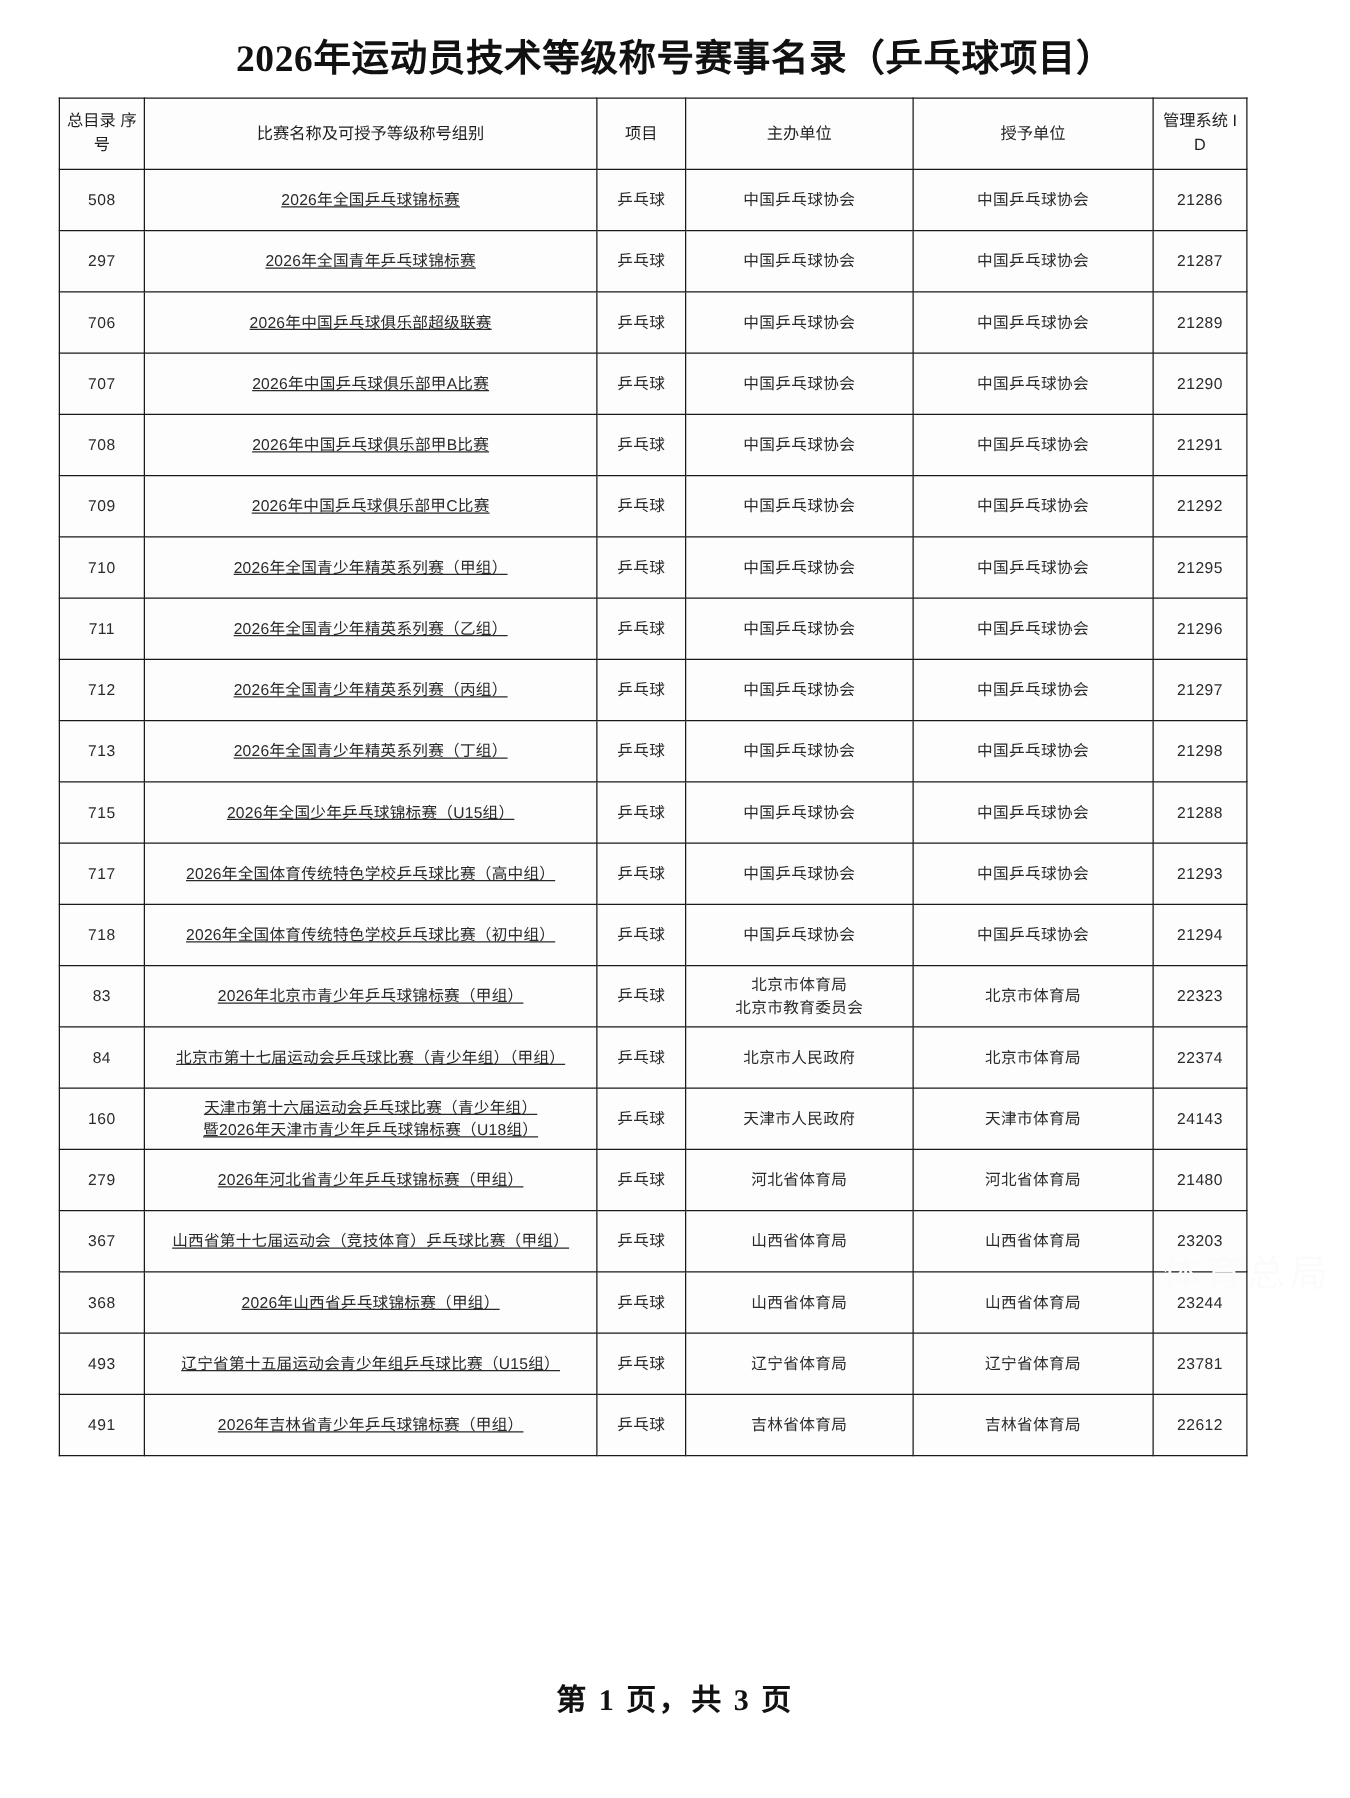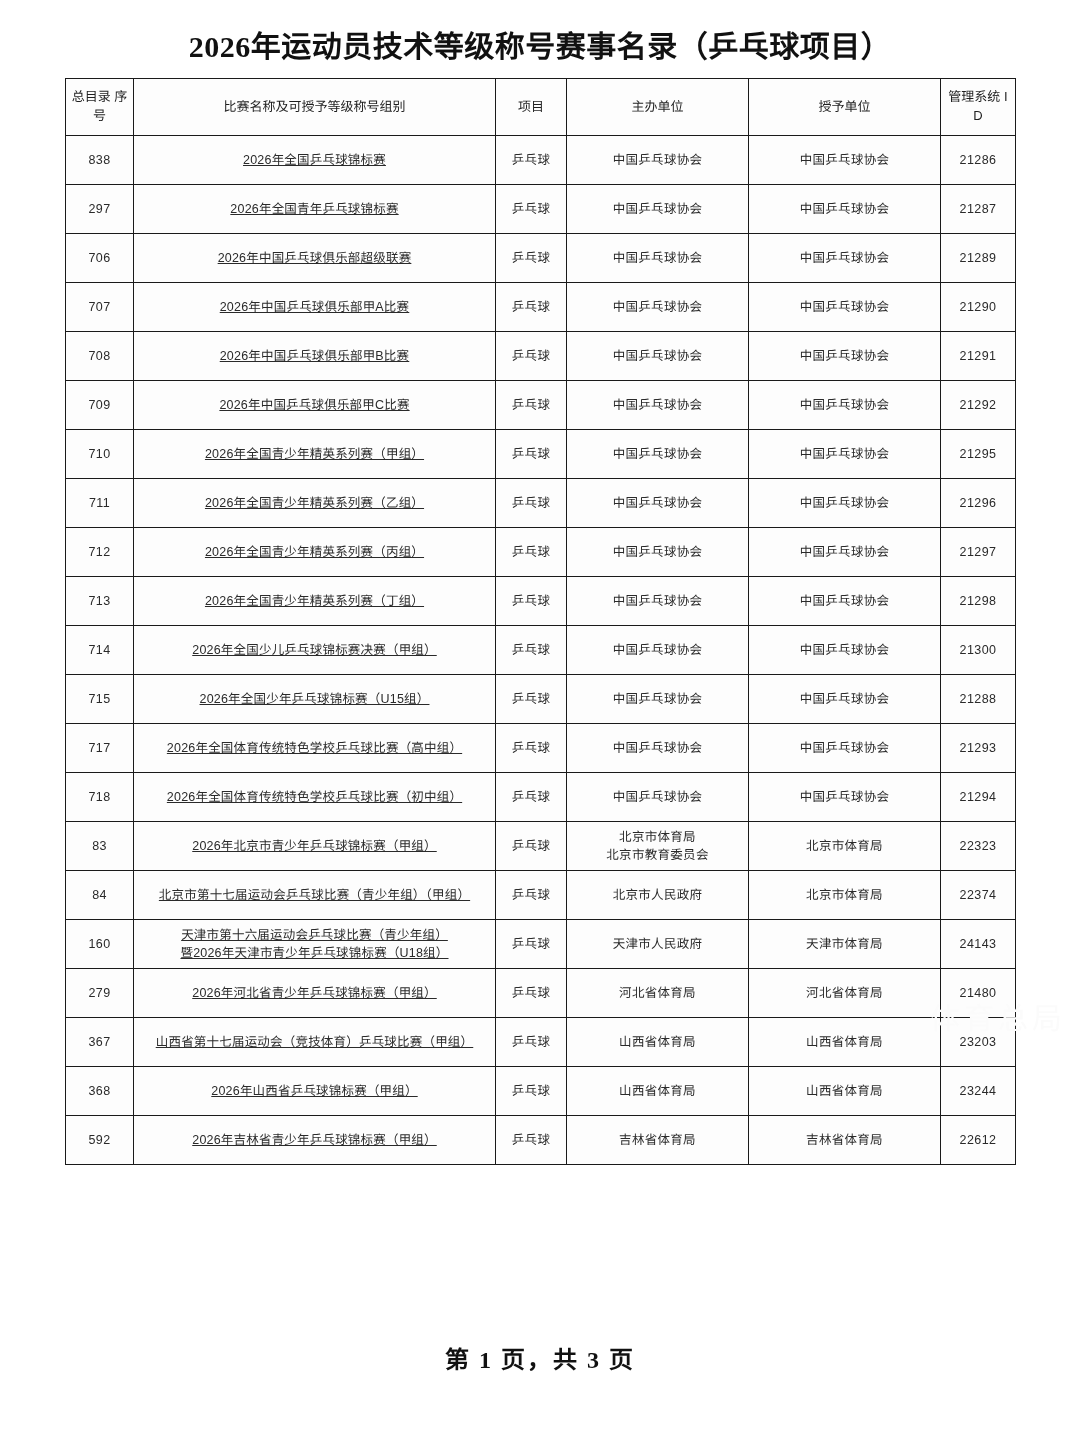--- a/index.html
+++ b/index.html
@@ -30,21 +30,21 @@
     text-align: center;
     font-family: "Liberation Serif", "DejaVu Serif", serif;
     font-weight: bold;
     font-size: 30px;
     letter-spacing: 0.5px;
     color: #111111;
     white-space: nowrap;
   }
   .table-wrap {
     position: absolute;
-    left: 65px;
+    left: 47px;
     top: 78px;
     width: 950px;
   }
   table.listing {
     border-collapse: collapse;
     table-layout: fixed;
     width: 950px;
     background: #fdfdfd;
   }
   table.listing col.c-no      { width: 68px; }
@@ -145,21 +145,21 @@
           <th>主办单位</th>
           <th>授予单位</th>
           <th>
             <span>管理系统</span>
             <span>ID</span>
           </th>
         </tr>
       </thead>
       <tbody id="listing-body">
           <tr>
-            <td class="col-no">838</td>
+            <td class="col-no">508</td>
             <td class="col-name">2026年全国乒乓球锦标赛</td>
             <td class="col-event">乒乓球</td>
             <td class="col-host">中国乒乓球协会</td>
             <td class="col-grant">中国乒乓球协会</td>
             <td class="col-id">21286</td>
           </tr>
           <tr>
             <td class="col-no">297</td>
             <td class="col-name">2026年全国青年乒乓球锦标赛</td>
             <td class="col-event">乒乓球</td>
@@ -223,28 +223,20 @@
             <td class="col-grant">中国乒乓球协会</td>
             <td class="col-id">21297</td>
           </tr>
           <tr>
             <td class="col-no">713</td>
             <td class="col-name">2026年全国青少年精英系列赛（丁组）</td>
             <td class="col-event">乒乓球</td>
             <td class="col-host">中国乒乓球协会</td>
             <td class="col-grant">中国乒乓球协会</td>
             <td class="col-id">21298</td>
-          </tr>
-          <tr>
-            <td class="col-no">714</td>
-            <td class="col-name">2026年全国少儿乒乓球锦标赛决赛（甲组）</td>
-            <td class="col-event">乒乓球</td>
-            <td class="col-host">中国乒乓球协会</td>
-            <td class="col-grant">中国乒乓球协会</td>
-            <td class="col-id">21300</td>
           </tr>
           <tr>
             <td class="col-no">715</td>
             <td class="col-name">2026年全国少年乒乓球锦标赛（U15组）</td>
             <td class="col-event">乒乓球</td>
             <td class="col-host">中国乒乓球协会</td>
             <td class="col-grant">中国乒乓球协会</td>
             <td class="col-id">21288</td>
           </tr>
           <tr>
@@ -315,21 +307,29 @@
           </tr>
           <tr>
             <td class="col-no">368</td>
             <td class="col-name">2026年山西省乒乓球锦标赛（甲组）</td>
             <td class="col-event">乒乓球</td>
             <td class="col-host">山西省体育局</td>
             <td class="col-grant">山西省体育局</td>
             <td class="col-id">23244</td>
           </tr>
           <tr>
-            <td class="col-no">592</td>
+            <td class="col-no">493</td>
+            <td class="col-name">辽宁省第十五届运动会青少年组乒乓球比赛（U15组）</td>
+            <td class="col-event">乒乓球</td>
+            <td class="col-host">辽宁省体育局</td>
+            <td class="col-grant">辽宁省体育局</td>
+            <td class="col-id">23781</td>
+          </tr>
+          <tr>
+            <td class="col-no">491</td>
             <td class="col-name">2026年吉林省青少年乒乓球锦标赛（甲组）</td>
             <td class="col-event">乒乓球</td>
             <td class="col-host">吉林省体育局</td>
             <td class="col-grant">吉林省体育局</td>
             <td class="col-id">22612</td>
           </tr>
         </tbody>
     </table>
   </div>
 

